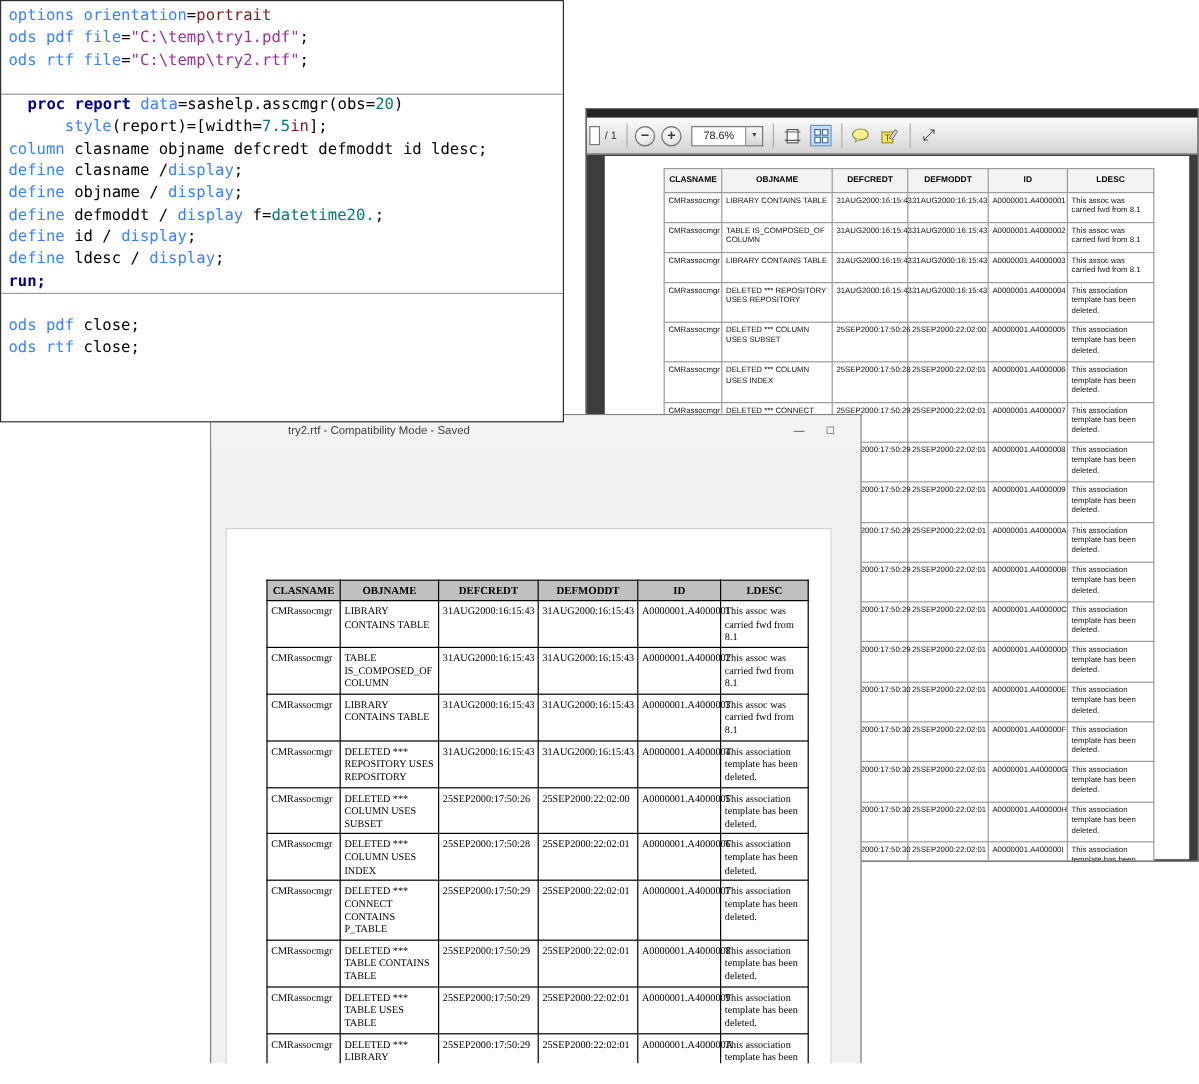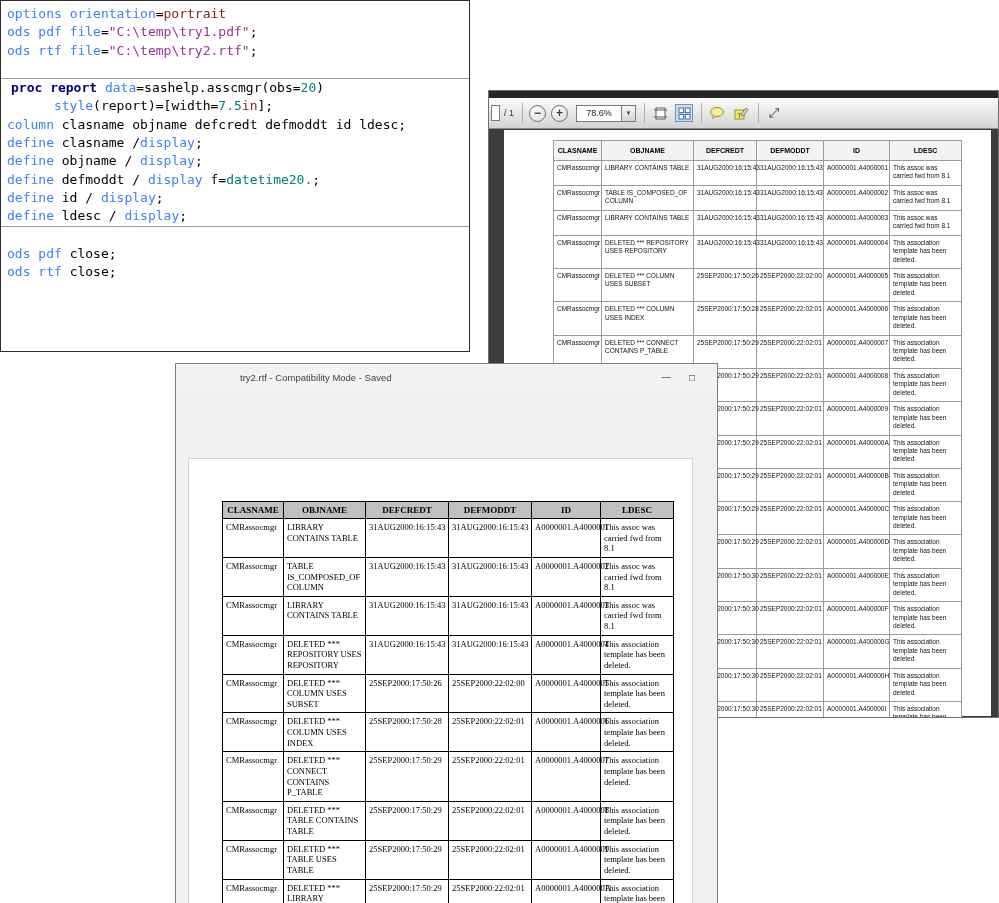--- a/index.html
+++ b/index.html
@@ -11,21 +11,21 @@
 
   
   .code-window {
     position:absolute; left:0; top:0; width:470px; height:352px; z-index:30;
     background:#ffffff; border:1px solid #2e2e2e; padding:4px 0 0 6px; overflow:hidden;
   }
   .code-line {
     font-family:"DejaVu Sans Mono","Liberation Mono",monospace;
     font-size:13px; line-height:18.3px; white-space:pre; color:#000;
   }
-  .code-line.sec-divider { border-top:1px solid #9a9a9a; margin-left:-6px; padding-left:10px; }
+  .code-line.sec-divider { border-top:1px solid #9a9a9a; margin-left:-6px; padding-left:22px; }
   .tk-b  { color:#3b82f6; }
   .tk-nb { color:#000080; font-weight:bold; }
   .tk-nv { color:#7f1d1d; }
   .tk-s  { color:#993399; }
   .tk-t  { color:#007a7a; }
   .tk-p  { color:#000000; }
 
   
   .pdf-window {
     position:absolute; left:488px; top:90px; width:511px; height:628px; z-index:10;
@@ -69,21 +69,21 @@
     text-align:center; vertical-align:middle; padding:6px 2px;
   }
   .pdf-table td { font:6.5px/1.3 "Liberation Sans",sans-serif; color:#111; padding:3px 3px 4px 3px; }
   .pdf-table th:nth-child(1){width:48px;} .pdf-table th:nth-child(2){width:92px;}
   .pdf-table th:nth-child(3){width:63px;} .pdf-table th:nth-child(4){width:67px;}
   .pdf-table th:nth-child(5){width:66px;} .pdf-table th:nth-child(6){width:72px;}
   .pdf-table td:nth-child(3), .pdf-table td:nth-child(4), .pdf-table td:nth-child(5) { white-space:nowrap; }
 
   
   .rtf-window {
-    position:absolute; left:175px; top:363px; width:543px; height:541px; z-index:20;
+    position:absolute; left:175px; top:345px; width:543px; height:541px; z-index:20;
     background:#f0f0f0; border:1px solid #7f7f7f; border-bottom:none; overflow:hidden;
   }
   .rtf-titlebar {
     position:relative; height:27px; background:#f3f3f3; display:flex; align-items:center;
     padding-left:64px; font-size:9.5px; color:#404040;
   }
   .win-btn {
     position:absolute; top:0; width:22px; height:26px; display:flex; align-items:center;
     justify-content:center; font-size:9px; color:#333; cursor:default;
   }
@@ -117,20 +117,21 @@
         <div class="code-line"><span class="tk-b">ods </span><span class="tk-b">rtf </span><span class="tk-b">file</span><span class="tk-p">=</span><span class="tk-s">"C:\temp\try2.rtf"</span><span class="tk-p">;</span></div>
         <div class="code-line">&nbsp;</div>
         <div class="code-line sec-divider"><span class="tk-nb">proc report </span><span class="tk-b">data</span><span class="tk-p">=</span><span class="tk-p">sashelp.asscmgr(obs=</span><span class="tk-t">20</span><span class="tk-p">)</span></div>
         <div class="code-line"><span class="tk-p">      </span><span class="tk-b">style</span><span class="tk-p">(report)=[width=</span><span class="tk-t">7.5</span><span class="tk-nv">in</span><span class="tk-p">];</span></div>
         <div class="code-line"><span class="tk-b">column </span><span class="tk-p">clasname objname defcredt defmoddt id ldesc;</span></div>
         <div class="code-line"><span class="tk-b">define </span><span class="tk-p">clasname /</span><span class="tk-b">display</span><span class="tk-p">;</span></div>
         <div class="code-line"><span class="tk-b">define </span><span class="tk-p">objname / </span><span class="tk-b">display</span><span class="tk-p">;</span></div>
         <div class="code-line"><span class="tk-b">define </span><span class="tk-p">defmoddt / </span><span class="tk-b">display </span><span class="tk-p">f=</span><span class="tk-t">datetime20.</span><span class="tk-p">;</span></div>
         <div class="code-line"><span class="tk-b">define </span><span class="tk-p">id / </span><span class="tk-b">display</span><span class="tk-p">;</span></div>
         <div class="code-line"><span class="tk-b">define </span><span class="tk-p">ldesc / </span><span class="tk-b">display</span><span class="tk-p">;</span></div>
+        <div class="code-line"><span class="tk-nb">run;</span></div>
         <div class="code-line sec-divider">&nbsp;</div>
         <div class="code-line"><span class="tk-b">ods </span><span class="tk-b">pdf </span><span class="tk-p">close</span><span class="tk-p">;</span></div>
         <div class="code-line"><span class="tk-b">ods </span><span class="tk-b">rtf </span><span class="tk-p">close</span><span class="tk-p">;</span></div>
       </div>
   </div>
 
   <div class="pdf-window">
     <div class="pdf-titlebar"></div>
     <div class="pdf-toolbar">
       <div class="page-box"></div>

